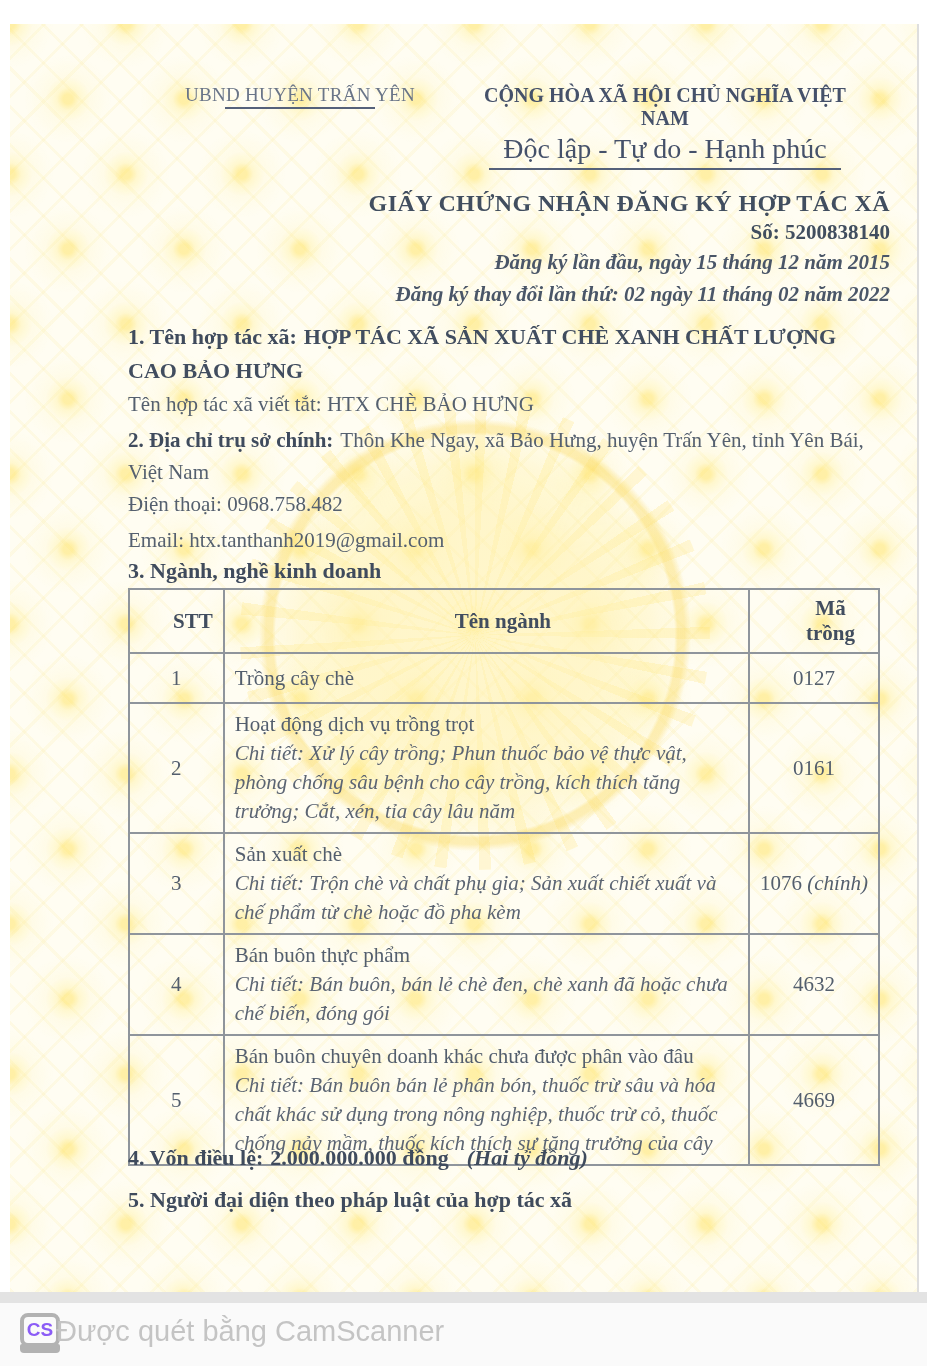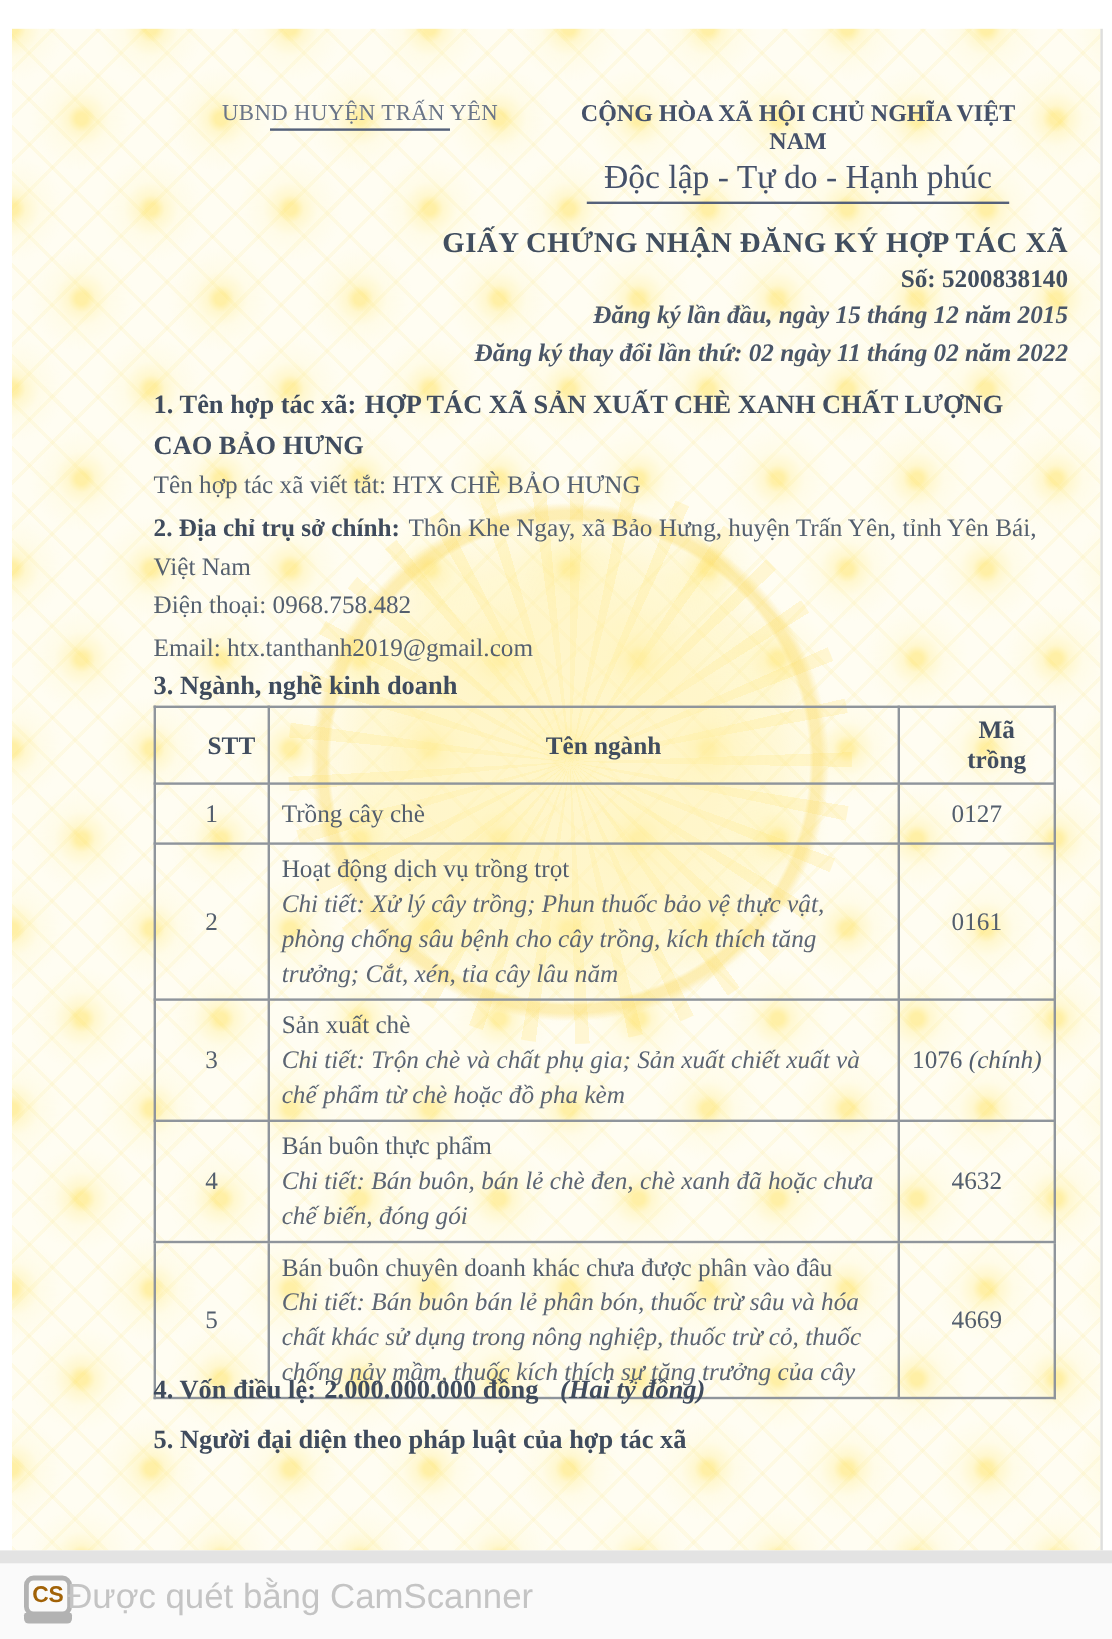--- a/index.html
+++ b/index.html
@@ -73,21 +73,21 @@
   .cell-name   { line-height:29px; }
   .cell-detail { line-height:29px; font-style:italic; color:#5c6573; }
   .code .note { font-style:italic; }
 
   
   .scan-band { position:absolute; left:0; top:1292px; width:927px; height:11px; background:#e3e3e3; }
   .scan-bar  { position:absolute; left:0; top:1303px; width:927px; height:63px; background:#fafafa; }
   .cs-logo { position:absolute; left:20px; top:10px; width:40px; height:34px;
              border:4px solid #b2b2b2; border-radius:8px;
              font-family:"Liberation Sans","DejaVu Sans",sans-serif;
-             font-weight:bold; font-size:19px; color:#a16207;
+             font-weight:bold; font-size:19px; color:#8b5cf6;
              display:flex; align-items:center; justify-content:center; }
   .cs-logo::after { content:""; position:absolute; left:-4px; right:-4px; bottom:-10px; height:9px;
                     background:#b2b2b2; border-radius:2px 2px 4px 4px; }
   .scan-text { position:absolute; left:56px; top:12px;
                font-family:"Liberation Sans","DejaVu Sans",sans-serif;
                font-size:29px; color:#c4c4c4; }
 </style>
 </head>
 <body>
 

